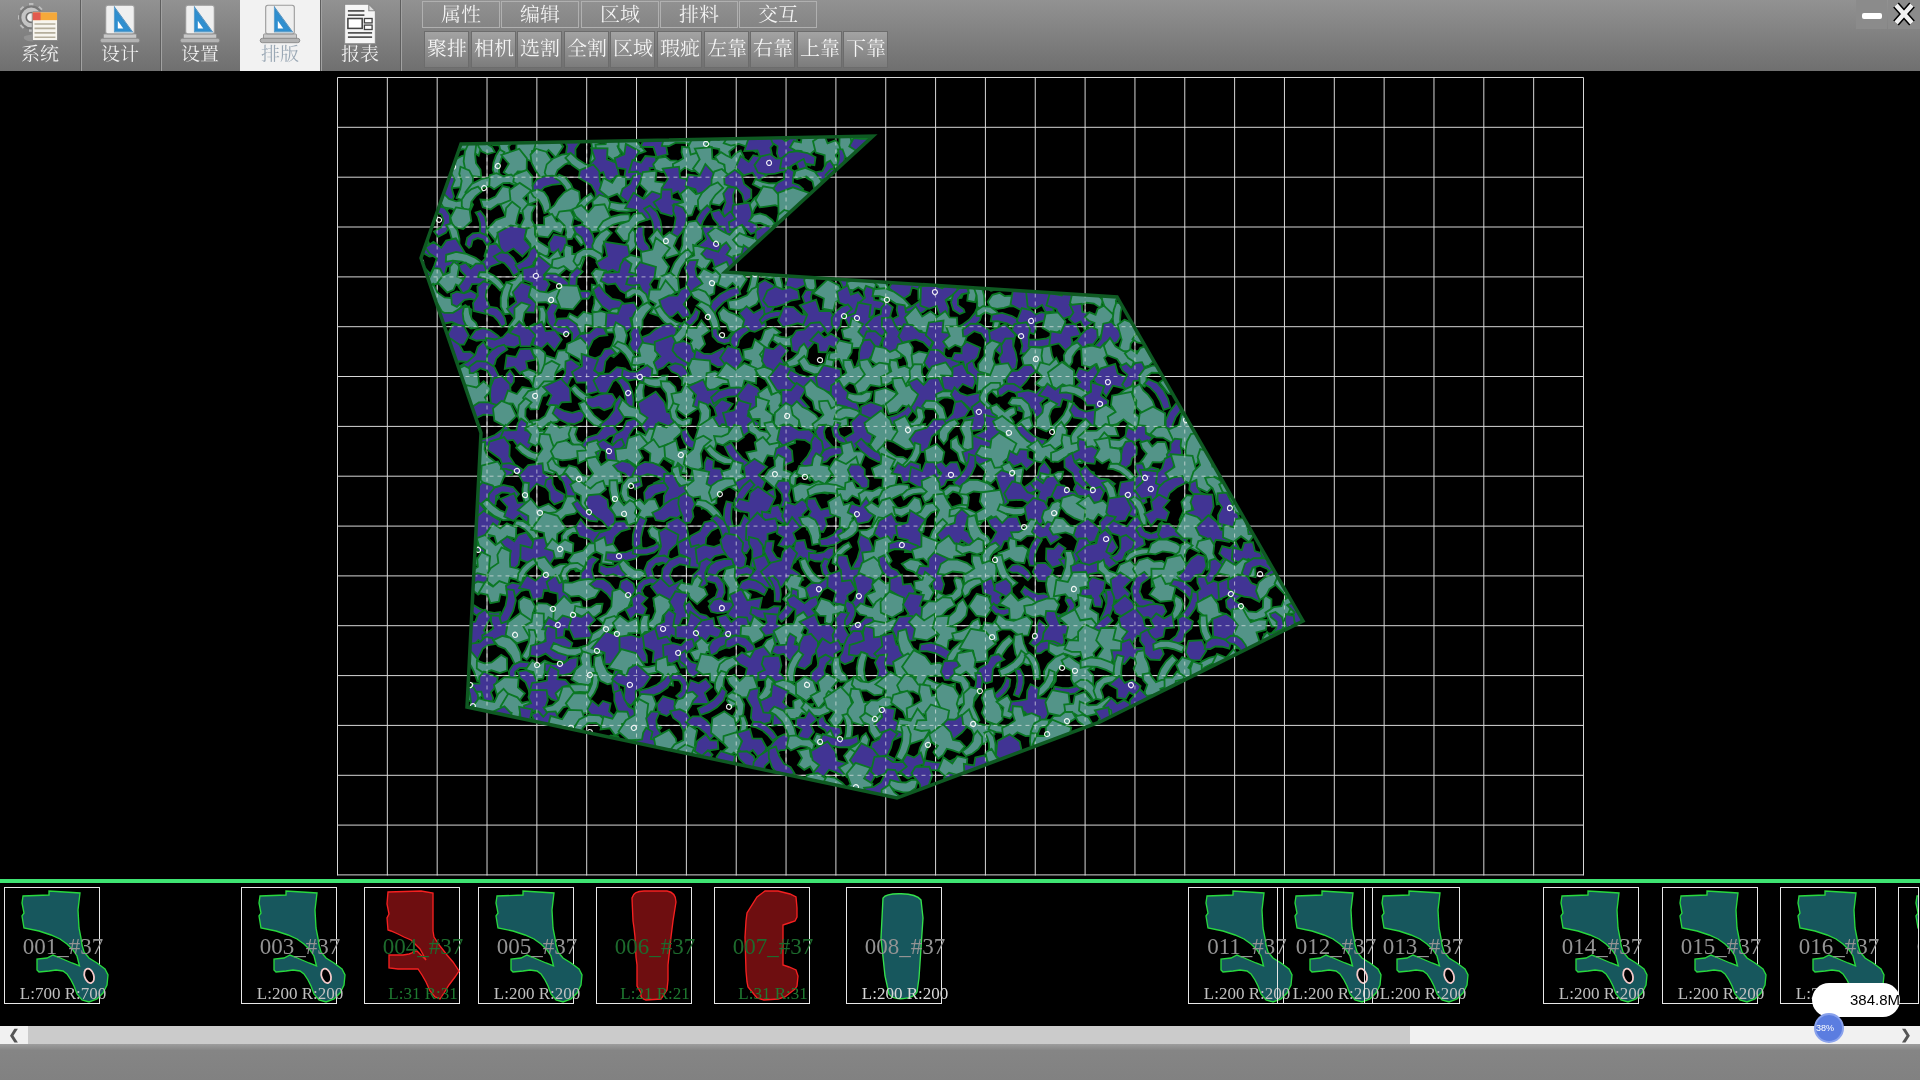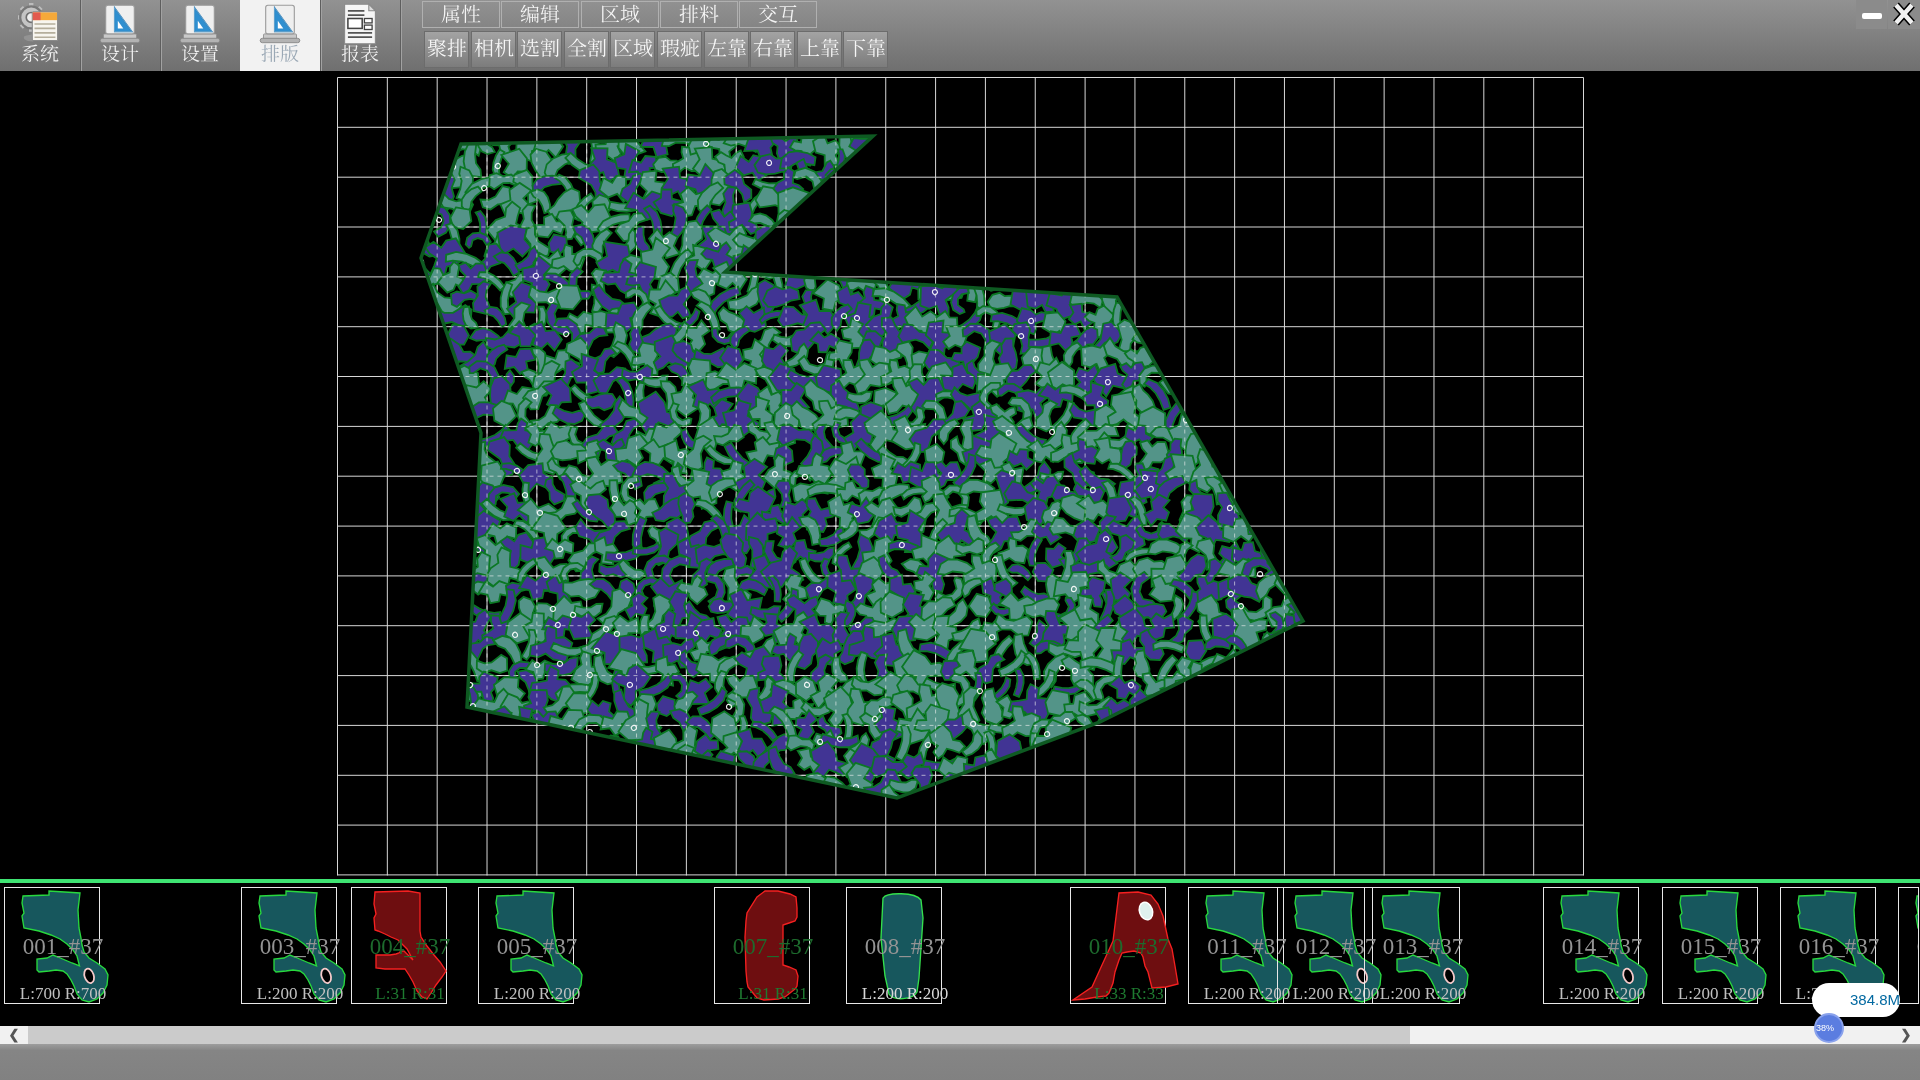--- a/index.html
+++ b/index.html
@@ -18,21 +18,21 @@
 .cell { position:absolute; top:4px; width:96px; height:117px; border:1.5px solid #e8e8e8; }
 .ttl { font:23px "Liberation Serif",serif; text-anchor:middle; }
 .lbl { font:17px "Liberation Serif",serif; text-anchor:middle; }
 #sbar { position:absolute; left:0; top:1026px; width:1920px; height:18px; background:#f1f1f1; }
 #sthumb { position:absolute; left:28px; top:0; width:1382px; height:18px; background:#cbcbcb; }
 #sleft { position:absolute; left:0; top:0; width:28px; height:18px; background:#f1f1f1; color:#555; font:bold 13px "Liberation Sans"; text-align:center; line-height:18px; }
 #sright { position:absolute; right:0; top:0; width:28px; height:18px; color:#555; font:bold 13px "Liberation Sans"; text-align:center; line-height:18px; }
 #bottom { position:absolute; left:0; top:1044px; width:1920px; height:36px; background:linear-gradient(#9d9d9d,#858585 18%,#818181); }
 #pill { position:absolute; left:1812px; top:983px; width:88px; height:34px; background:#fff; border-radius:17px; }
 #pillc { position:absolute; left:2px; top:2px; width:30px; height:30px; border-radius:50%; background:#5b7de0; border:2px solid #8aa2ec; color:#fff; font:9px "Liberation Sans"; text-align:left; line-height:26px;margin-top:28px; }
-#pillt { position:absolute; left:38px; top:8px; color:#0369a1; font:15px "Liberation Sans"; }
+#pillt { position:absolute; left:38px; top:8px; color:#000000; font:15px "Liberation Sans"; }
 #winbtns { position:absolute; right:0; top:0; width:64px; height:30px; }
 </style></head><body>
 <div id="root">
 <svg width="0" height="0" style="position:absolute">
       <defs>
         <path id="g4e0a" d="M41 4 50 -26H932C947 -26 957 -21 960 -10C923 23 864 68 864 68L812 4H505V435H853C867 435 877 440 880 451C844 484 786 529 786 529L734 465H505V789C529 793 538 803 540 817L436 829V4Z"></path>
         <path id="g4e0b" d="M863 815 809 748H41L50 719H443V-77H455C487 -77 510 -60 510 -54V499C617 440 756 342 811 261C906 221 911 412 510 521V719H935C950 719 959 724 962 735C924 768 863 815 863 815Z"></path>
         <path id="g4e92" d="M869 64 817 -1H688L746 512C765 514 775 518 782 525L709 591L673 548H362C373 614 383 676 389 724H899C912 724 922 729 925 740C889 774 831 817 831 818L778 754H71L80 724H319C307 604 268 375 239 250C225 245 210 238 201 232L276 176L308 211H642L616 -1H42L51 -30H938C952 -30 961 -25 964 -14C928 20 869 64 869 64ZM306 241C322 319 341 422 357 519H679L645 241Z"></path>
         <path id="g4ea4" d="M868 729 819 660H51L60 630H930C944 630 954 635 956 646C924 680 868 729 868 729ZM393 840 382 832C427 796 479 733 492 679C566 632 616 787 393 840ZM615 595 605 585C687 529 795 429 832 352C919 307 946 489 615 595ZM411 558 314 605C273 517 181 405 83 337L92 323C212 376 317 469 374 547C397 543 406 548 411 558ZM751 400 652 442C618 351 566 268 496 194C419 258 359 336 320 428L303 416C339 315 393 230 461 160C355 62 214 -16 39 -62L45 -78C236 -42 387 29 501 121C608 27 745 -38 904 -78C914 -46 938 -25 969 -21L971 -9C809 20 661 75 544 158C617 226 672 304 710 388C735 384 745 389 751 400Z"></path>
         <path id="g5168" d="M524 784C596 634 750 496 912 410C919 435 943 458 973 464L975 478C800 554 633 666 543 796C568 799 580 803 583 815L464 845C409 698 204 487 35 387L43 372C231 464 429 635 524 784ZM66 -12 74 -41H918C932 -41 942 -36 945 -26C909 7 852 51 852 51L802 -12H531V202H817C831 202 840 207 843 218C809 248 755 288 755 288L707 232H531V421H780C794 421 805 426 807 436C774 466 723 504 723 504L677 450H209L217 421H464V232H193L201 202H464V-12Z"></path>
@@ -1421,45 +1421,44 @@
           <ellipse cx="84.5" cy="88" rx="4.6" ry="7.4" transform="rotate(-18 84 89)" fill="#000" stroke="#f5caca" stroke-width="1.8"></ellipse>
 <text x="58" y="66" class="ttl" fill="#949494">001_#37</text>
 <text x="58" y="111" class="lbl" fill="#c0c0c0">L:700 R:700</text>
         </svg></div>
       <div class="cell" style="left:240.8px"><svg width="117" height="115" viewBox="0 0 117 115">
 <path d="M18,8 L17,15 L19,25 L17,28 L19,40 L34,43 L46,47 L55,51 L62,56 L68,62 L72,68 L74.5,78 L67,75 L60,72 L53,69 L48,67 L42,70 L32,71 L32,82 L34,84 L44,83 L51,82 L58,83 L62,86 L66,92 L69,98 L72,106 L77,112 L84,114 L92,111 L98,105 L102,97 L103,87 L100,81 L92,75 L84,70 L79,64 L77,57 L76,50 L74,40 L73,22 L75,5 L44,3 L44,7 Z" fill="#17575d" stroke="#28d83e" stroke-width="1.35"></path>
           <ellipse cx="84.5" cy="88" rx="4.6" ry="7.4" transform="rotate(-18 84 89)" fill="#000" stroke="#f5caca" stroke-width="1.8"></ellipse>
 <text x="58" y="66" class="ttl" fill="#949494">003_#37</text>
 <text x="58" y="111" class="lbl" fill="#c0c0c0">L:200 R:200</text>
         </svg></div>
-      <div class="cell" style="left:351px"><svg width="117" height="115" viewBox="0 0 117 115">
+      <div class="cell" style="left:364px"><svg width="117" height="115" viewBox="0 0 117 115">
 <path d="M23,4 L56,3 L68,5 L68,43 L69,49 L75,58 L82,67 L88,74 L94,83 L90,89 L84,97 L79,105 L75,111 L70,109 L65,103 L61,94 L57,87 L53,81 L46,81 L33,81 L24,80 L24,67 L38,67 L44,66 L47,65 L49,63 L52,63 L55,66 L61,72 L55,61 L50,56 L46,52 L39,49 L33,46 L26,43 L23,42 L22,30 L24,26 L22,16 Z" fill="#6e0e10" stroke="#f52020" stroke-width="1.35"></path>
 <text x="58" y="66" class="ttl" fill="#1d6b2d">004_#37</text>
 <text x="58" y="111" class="lbl" fill="#1e7a30">L:31 R:31</text>
         </svg></div>
       <div class="cell" style="left:477.6px"><svg width="117" height="115" viewBox="0 0 117 115">
 <path d="M18,8 L17,15 L19,25 L17,28 L19,40 L34,43 L46,47 L55,51 L62,56 L68,62 L72,68 L74.5,78 L67,75 L60,72 L53,69 L48,67 L42,70 L32,71 L32,82 L34,84 L44,83 L51,82 L58,83 L62,86 L66,92 L69,98 L72,106 L77,112 L84,114 L92,111 L98,105 L102,97 L103,87 L100,81 L92,75 L84,70 L79,64 L77,57 L76,50 L74,40 L73,22 L75,5 L44,3 L44,7 Z" fill="#17575d" stroke="#28d83e" stroke-width="1.35"></path>
 <text x="58" y="66" class="ttl" fill="#949494">005_#37</text>
 <text x="58" y="111" class="lbl" fill="#c0c0c0">L:200 R:200</text>
         </svg></div>
+      <div class="cell" style="left:596.0px"><svg width="117" height="115" viewBox="0 0 117 115">
+<path d="M47,3 L70,3 C76,4 79,8 79,14 L76,33 L74,49 L71,77 L71,92 L70,102 L64,111 L49,112 C45,111 43,109 44,105 L40,98 L40,77 L39,69 L38,49 L37,40 L36,33 L35,10 C36,5 41,3 47,3 Z" fill="#6e0e10" stroke="#f52020" stroke-width="1.35"></path>
+<text x="58" y="66" class="ttl" fill="#1d6b2d">006_#37</text>
+<text x="58" y="111" class="lbl" fill="#1e7a30">L:21 R:21</text>
+        </svg></div>
       <div class="cell" style="left:714.4px"><svg width="117" height="115" viewBox="0 0 117 115">
 <path d="M50,3 L63,3 L75,6 L81,9 L82,20 L82,29 L80,33 L74,35 L68,37 L68,49 L68,69 L68,77 L74,79 L81,82 L83,88 L82,98 L80,101 L75,105 L70,109 L63,111 L49,112 L42,110 L38,105 L33,99 L32,94 L31,83 L30,49 L31,33 L32,25 L42,9 Z" fill="#6e0e10" stroke="#f52020" stroke-width="1.35"></path>
 <text x="58" y="66" class="ttl" fill="#1d6b2d">007_#37</text>
 <text x="58" y="111" class="lbl" fill="#1e7a30">L:31 R:31</text>
         </svg></div>
       <div class="cell" style="left:846px"><svg width="117" height="115" viewBox="0 0 117 115">
 <path d="M36,10 C40,4 68,4 74,12 L76,30 L74,60 L72,90 L70,104 C66,112 46,113 42,106 L38,88 L34,50 Z" fill="#17575d" stroke="#35e04d" stroke-width="1.35"></path>
 <text x="58" y="66" class="ttl" fill="#949494">008_#37</text>
 <text x="58" y="111" class="lbl" fill="#d8d8d8">L:200 R:200</text>
-        </svg></div>
-      <div class="cell" style="left:1069.6px"><svg width="117" height="115" viewBox="0 0 117 115">
-<path d="M2,112 L14,111 L26,109 L35,108 L38,105 L42,95 L44,84 L48,72 L51,65 L56,64 L63,63 L70,65 L72,69 L74,78 L77,84 L81,100 L95,99 L107,96 L104,78 L101,61 L97,51 L92,28 L87,16 L80,7 L67,4 L48,5 L42,53 L31,77 L21,99 Z" fill="#6e0e10" stroke="#f52020" stroke-width="1.35"></path>
-          <ellipse cx="75" cy="23" rx="6.5" ry="9" transform="rotate(-18 75 23)" fill="#dff0ee" stroke="#fff" stroke-width="1.5"></ellipse>
-<text x="58" y="66" class="ttl" fill="#1d6b2d">010_#37</text>
-<text x="58" y="111" class="lbl" fill="#1e7a30">L:33 R:33</text>
         </svg></div>
       <div class="cell" style="left:1188.0px"><svg width="117" height="115" viewBox="0 0 117 115">
 <path d="M18,8 L17,15 L19,25 L17,28 L19,40 L34,43 L46,47 L55,51 L62,56 L68,62 L72,68 L74.5,78 L67,75 L60,72 L53,69 L48,67 L42,70 L32,71 L32,82 L34,84 L44,83 L51,82 L58,83 L62,86 L66,92 L69,98 L72,106 L77,112 L84,114 L92,111 L98,105 L102,97 L103,87 L100,81 L92,75 L84,70 L79,64 L77,57 L76,50 L74,40 L73,22 L75,5 L44,3 L44,7 Z" fill="#17575d" stroke="#28d83e" stroke-width="1.35"></path>
 <text x="58" y="66" class="ttl" fill="#949494">011_#37</text>
 <text x="58" y="111" class="lbl" fill="#c0c0c0">L:200 R:200</text>
         </svg></div>
       <div class="cell" style="left:1277px"><svg width="117" height="115" viewBox="0 0 117 115">
 <path d="M18,8 L17,15 L19,25 L17,28 L19,40 L34,43 L46,47 L55,51 L62,56 L68,62 L72,68 L74.5,78 L67,75 L60,72 L53,69 L48,67 L42,70 L32,71 L32,82 L34,84 L44,83 L51,82 L58,83 L62,86 L66,92 L69,98 L72,106 L77,112 L84,114 L92,111 L98,105 L102,97 L103,87 L100,81 L92,75 L84,70 L79,64 L77,57 L76,50 L74,40 L73,22 L75,5 L44,3 L44,7 Z" fill="#17575d" stroke="#28d83e" stroke-width="1.35"></path>
           <ellipse cx="84.5" cy="88" rx="4.6" ry="7.4" transform="rotate(-18 84 89)" fill="#000" stroke="#f5caca" stroke-width="1.8"></ellipse>
 <text x="58" y="66" class="ttl" fill="#949494">012_#37</text>

